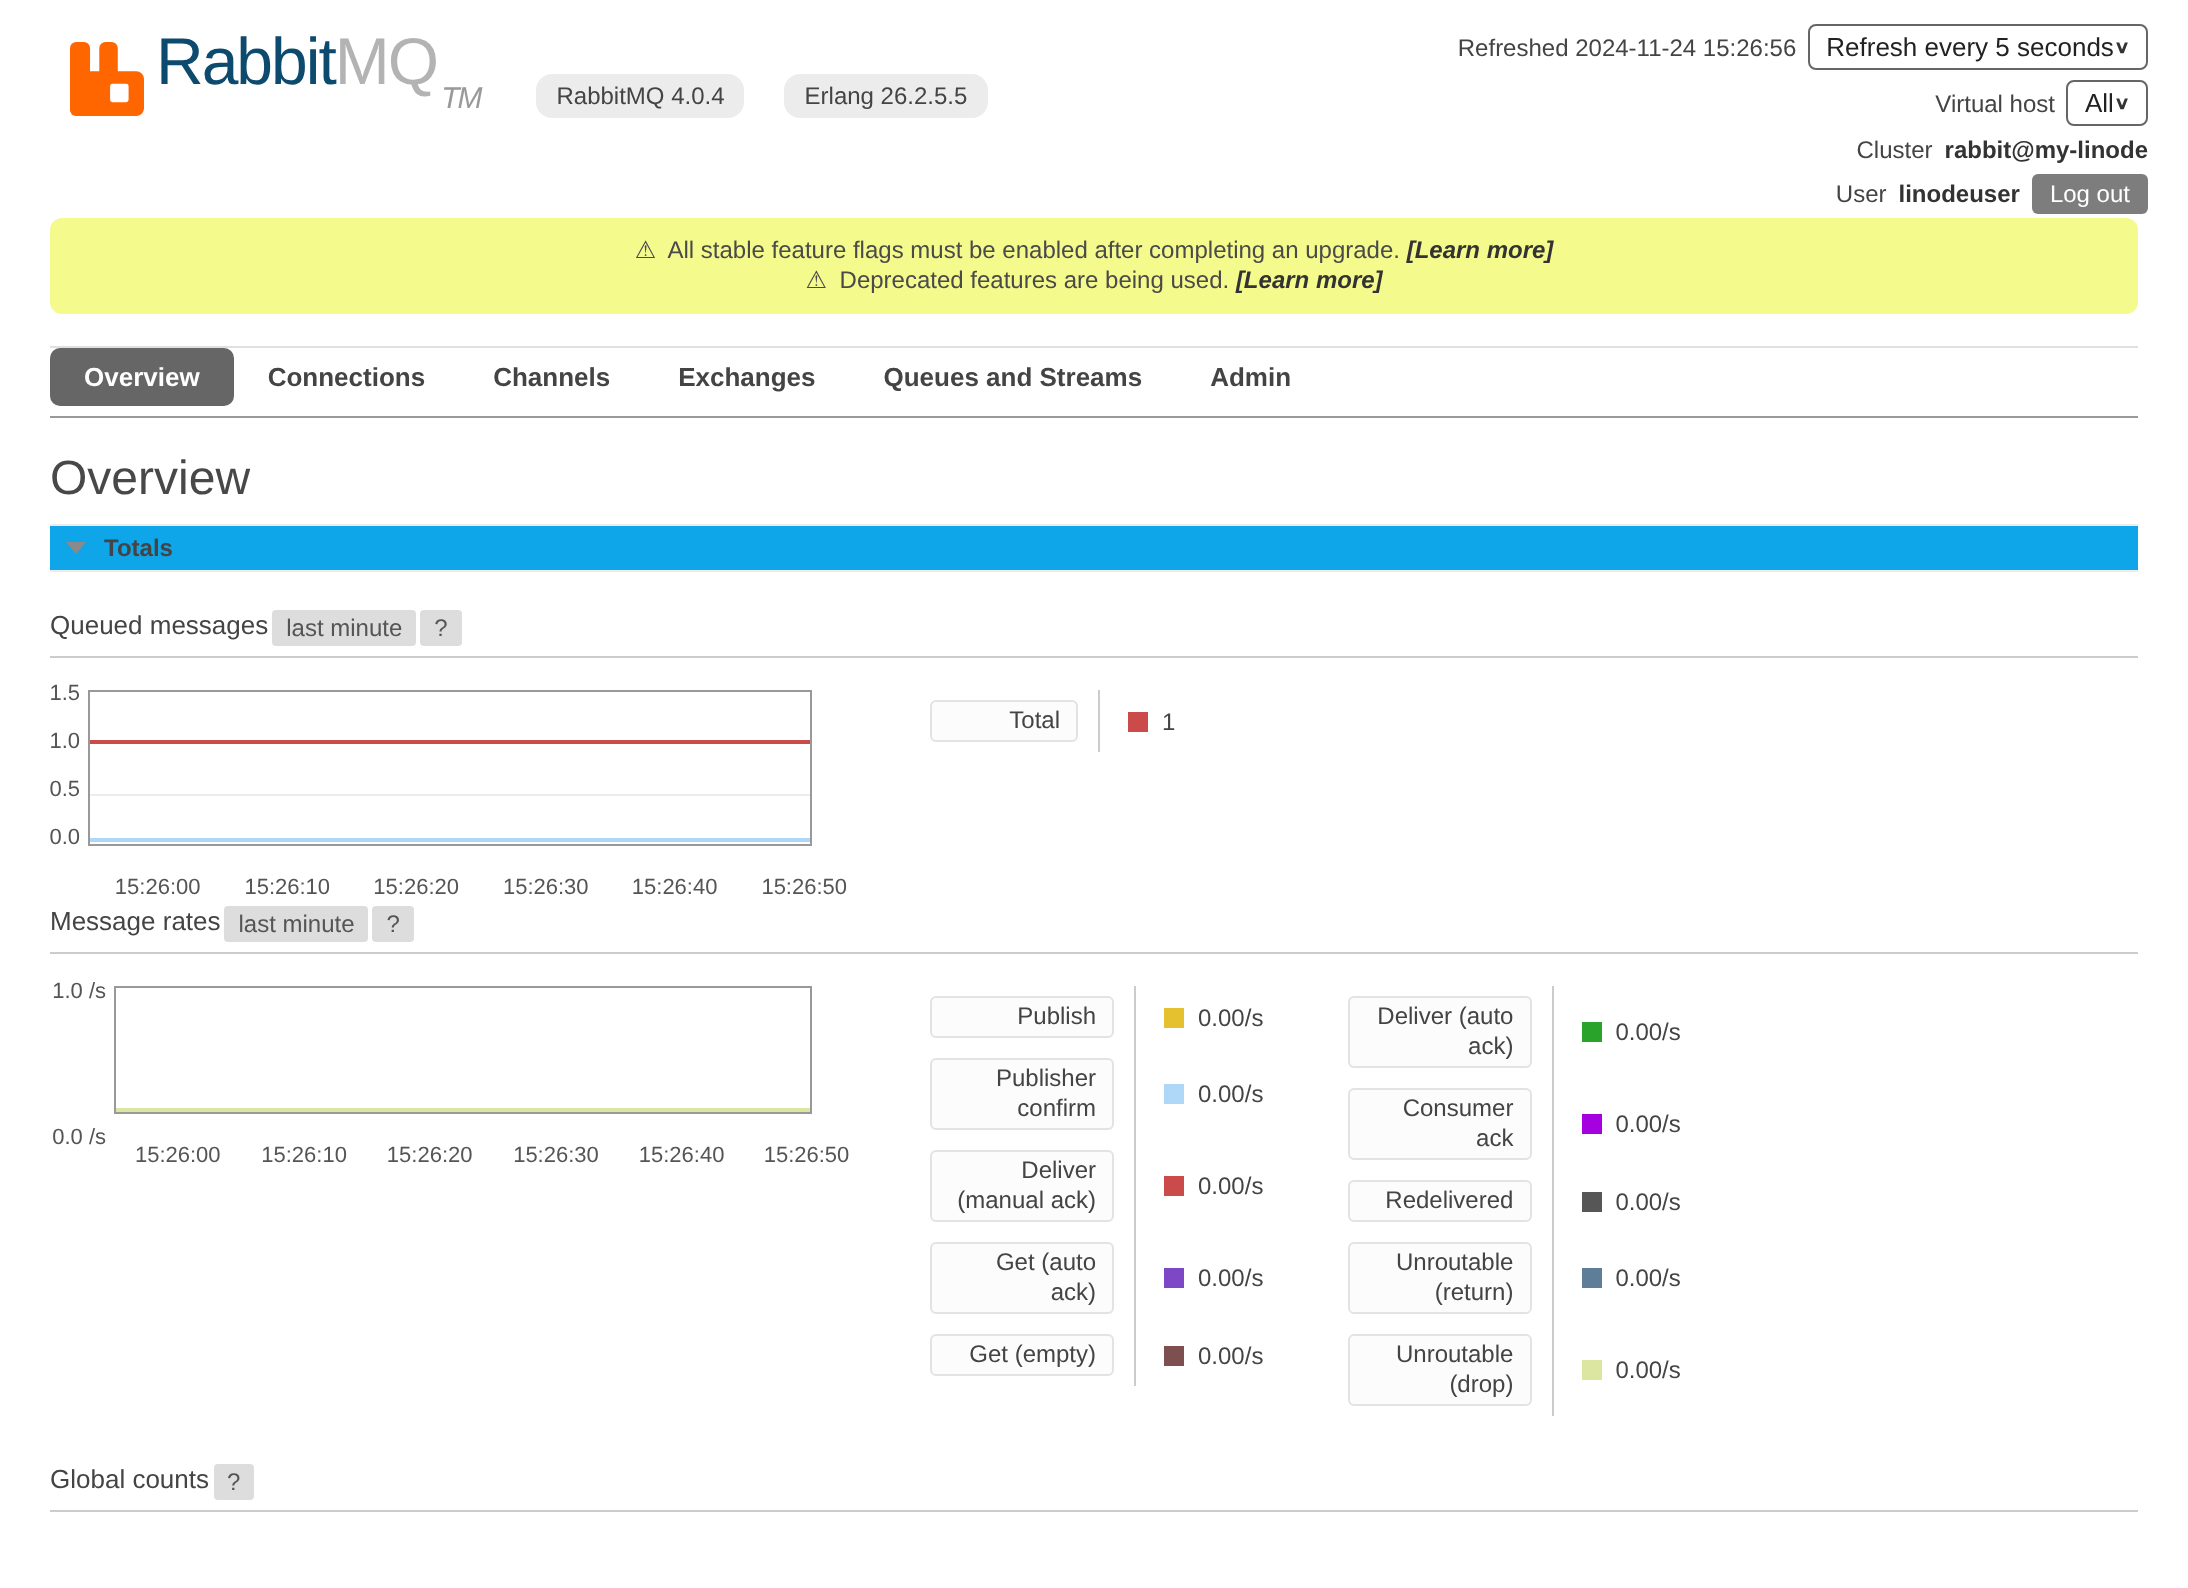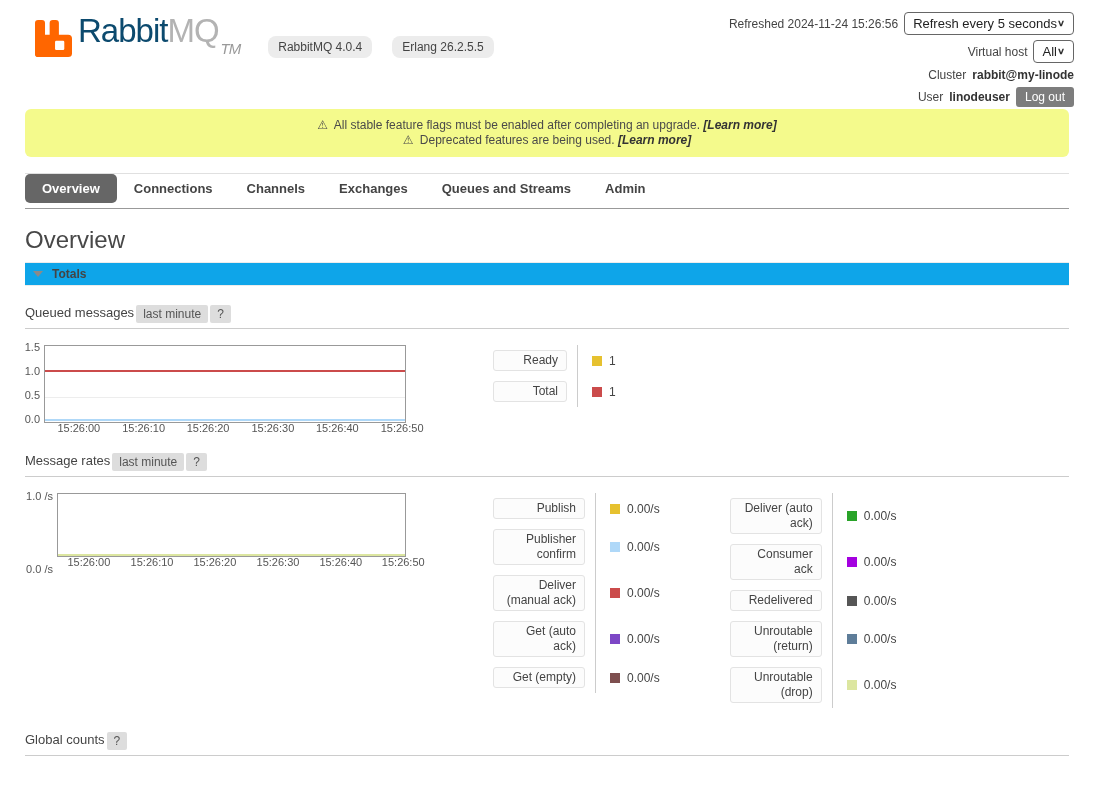--- a/index.html
+++ b/index.html
@@ -68,33 +68,33 @@
   
   .sect-head {
     margin: 19px 25px 0 25px; padding-bottom: 5px; border-bottom: 1px solid #ccc;
     display: flex; gap: 2px; font-size: 13px; color: #444;
   }
   .chip {
     background: #ddd; color: #555; padding: 2px 7px; border-radius: 2px;
     font-size: 12px; cursor: pointer;
   }
   
-  .sect-body { margin: 16px 25px 0 25px; display: flex; align-items: flex-start; gap: 28px; }
+  .sect-body { margin: 16px 25px 0 25px; display: flex; align-items: flex-start; }
   .chart-wrap { position: relative; }
   .plot { position: relative; border: 1px solid #999; background: #fff; }
   .plot-1 { margin-left: 19px; width: 362px; height: 78px; }
   .plot-2 { margin-left: 32px; width: 349px; height: 64px; }
   .gridline-h { position: absolute; left: 0; right: 0; height: 1px; background: #ededed; }
   .line { position: absolute; left: 0; right: 0; }
   .line-total { top: 24px; height: 2px; }
   .line-unacked { bottom: 1px; height: 2px; }
   .line-drop { bottom: 0; height: 2px; }
   .ylab { position: absolute; right: 100%; margin-right: 5px; color: #555; font-size: 11px; white-space: nowrap; }
   .xlab {
-    position: absolute; top: 100%; margin-top: 0; transform: translateX(-50%);
+    position: absolute; top: 100%; margin-top: 16px; transform: translateX(-50%);
     color: #555; font-size: 11px; white-space: nowrap;
   }
   
   .legend { border-collapse: collapse; margin-left: 20px; }
   .legend td { vertical-align: middle; }
   .legend td.lab { text-align: right; padding: 5px 10px 5px 0; }
   .legend td.val { border-left: 1px solid #ccc; padding: 5px 0 5px 14px; color: #444; white-space: nowrap; }
   .pill {
     display: inline-block; background: #fcfcfc; border: 1px solid #e3e3e3; border-radius: 3px;
     padding: 2px 8px; color: #444; font-size: 12px; text-align: right; line-height: 15px;
@@ -203,24 +203,20 @@
       <span class="xlab" style="left: 9.4%;">15:26:00</span>
       <span class="xlab" style="left: 27.4%;">15:26:10</span>
       <span class="xlab" style="left: 45.3%;">15:26:20</span>
       <span class="xlab" style="left: 63.3%;">15:26:30</span>
       <span class="xlab" style="left: 81.2%;">15:26:40</span>
       <span class="xlab" style="left: 99.2%;">15:26:50</span>
     </div>
   </div>
   <table class="legend">
     <tbody>
-        <tr>
-      <td class="lab"><span class="pill pill-w1">Ready</span></td>
-      <td class="val"><span class="swatch" style="background-color: rgb(230, 193, 47);"></span><span>1</span></td>
-    </tr>
     <tr>
       <td class="lab"><span class="pill pill-w1">Total</span></td>
       <td class="val"><span class="swatch" style="background-color: rgb(203, 75, 75);"></span><span>1</span></td>
     </tr>
   </tbody>
     </table>
 </div>
 
 <div class="sect-head" style="margin-top: 30px;">
   <span>Message rates</span>

